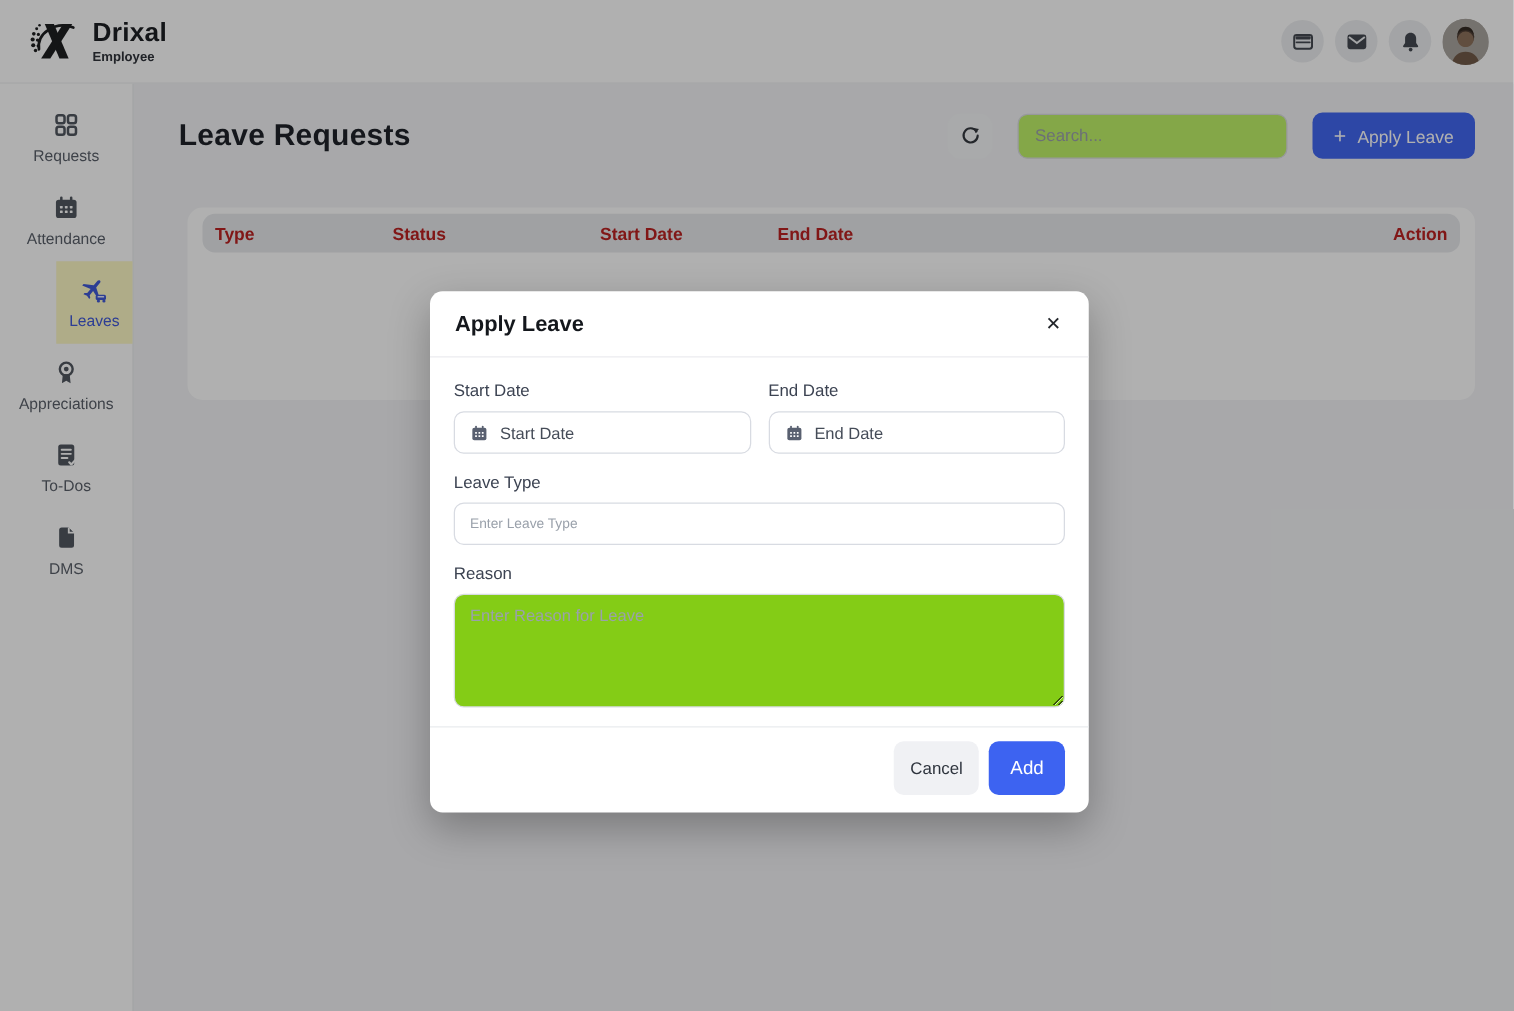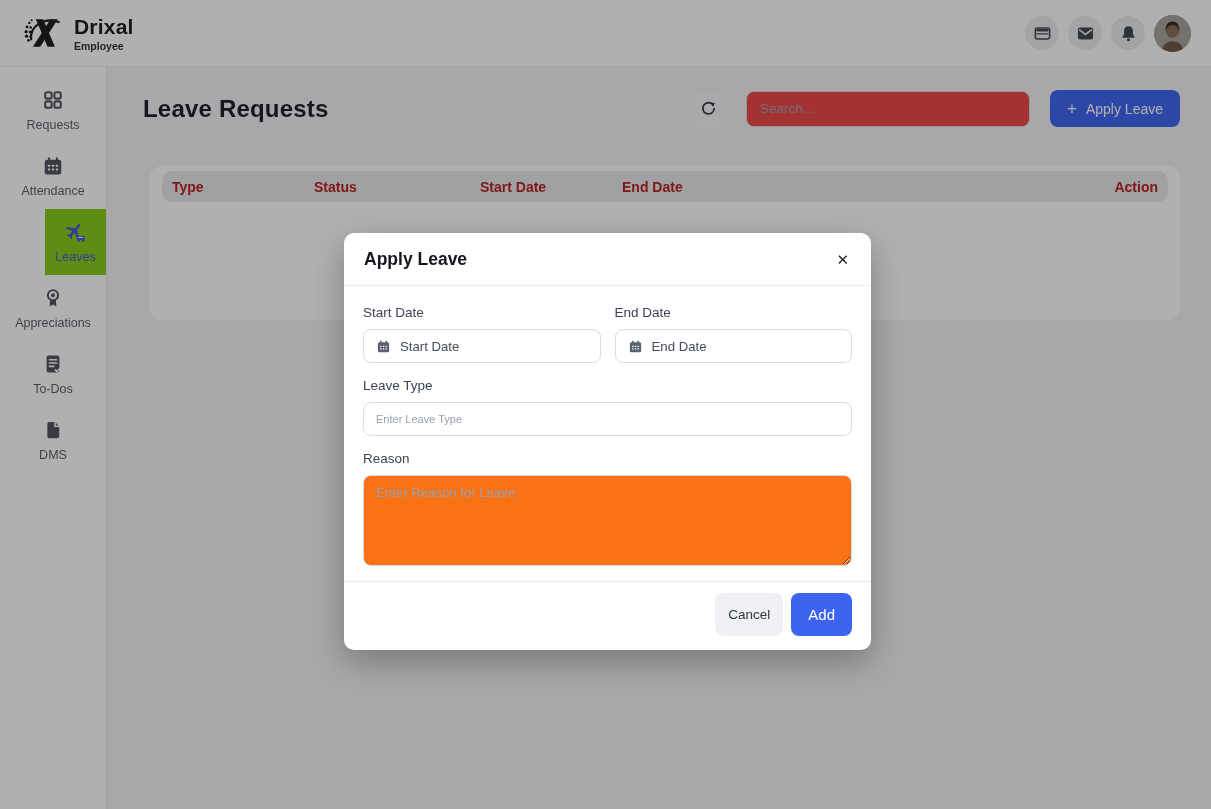--- a/index.html
+++ b/index.html
@@ -19,29 +19,29 @@
   .icon-btn svg { width:19px; height:19px; }
   .avatar { width:37px; height:37px; border-radius:50%; overflow:hidden; border:none; background:#b7b2ad; padding:0; cursor:pointer; display:block; }
   .avatar svg { width:100%; height:100%; display:block; }
 
   
   .body-row { flex:1; display:flex; min-height:0; }
   .sidebar { width:107px; background:#fff; border-right:1px solid #e8eaec; padding-top:10px; flex:0 0 auto; }
   .nav-item { display:flex; flex-direction:column; align-items:center; gap:7px; padding:12px 4px 11px; color:#4d535c; cursor:pointer; }
   .nav-item svg { width:22px; height:22px; }
   .nav-label { font-size:12.5px; color:#565c66; }
-  .nav-item.active { background:#84cc16; color:#3c55d6;margin-left:45px; }
+  .nav-item.active { background:#fef9c3; color:#3c55d6;margin-left:45px; }
   .nav-item.active .nav-label { color:#3c55d6; }
 
   .content { flex:1; padding:23px 31px 0 36px; background:#f3f4f6; min-width:0; }
   .page-head { display:flex; align-items:center; gap:20px; }
   .page-title { font-size:24px; font-weight:800; color:#181c23; letter-spacing:.2px; margin-right:auto; }
   .refresh-btn { width:36px; height:36px; border-radius:10px; background:#f5f6f8; border:none; color:#2f333a; display:flex; align-items:center; justify-content:center; cursor:pointer; }
   .refresh-btn svg { width:17px; height:17px; }
-  .search-input { width:284px; height:36px; border:1px solid #dadce1; background:#ef4444; border-radius:8px; padding:0 13px; font-size:13.5px; color:#333a43; outline:none; font-family:inherit; }
+  .search-input { width:216px; height:36px; border:1px solid #dadce1; background:#bef264; border-radius:8px; padding:0 13px; font-size:13.5px; color:#333a43; outline:none; font-family:inherit; }
   .search-input::placeholder { color:#9aa0a9; }
   .apply-btn { height:37px; padding:0 17px; background:#3d63f1; color:#fff; border:none; border-radius:8px; font-size:14px; font-family:inherit; display:flex; align-items:center; gap:9px; cursor:pointer; }
   .apply-btn .plus { font-size:17px; font-weight:400; line-height:1; }
 
   .table-card { margin-top:39px; margin-left:7px; background:#fff; border-radius:12px; padding:5px 12px 0; height:154px; }
   .thead { background:#e7e9ec; border-radius:10px; height:31px; display:grid; grid-template-columns:142px 166px 142px 1fr auto; align-items:center; padding:0 10px; }
   .th { font-size:14px; font-weight:700; color:#b91c1c; }
   .th.right { justify-self:end; }
 
   
@@ -51,21 +51,21 @@
   .modal-title { font-size:17.5px; font-weight:700; color:#14171c; }
   .close-btn { border:none; background:none; font-size:15px; color:#23262b; cursor:pointer; line-height:1; padding:2px; }
   .modal-body { padding:19px 19px 15px; }
   .field-label { display:block; font-size:13.5px; color:#3c4352; margin-bottom:9px; }
   .row2 { display:flex; gap:14px; }
   .row2 > .col { flex:1; min-width:0; }
   .date-box { height:34px; border:1px solid #d8dbe2; border-radius:8px; display:flex; align-items:center; gap:9px; padding:0 12px; color:#454c58; font-size:13.2px; cursor:pointer; background:#fff; }
   .date-box svg { width:15px; height:15px; color:#596070; flex:0 0 auto; }
   .text-input { width:100%; height:34px; border:1px solid #d8dbe2; border-radius:8px; padding:0 12px; font-size:11px; color:#333a43; outline:none; font-family:inherit; background:#fff; }
   .text-input::placeholder, .area-input::placeholder { color:#9aa1ab; }
-  .area-input { width:100%; height:91px; border:1px solid #d8dbe2; border-radius:8px; padding:9px 12px; font-size:13.2px; color:#333a43; outline:none; font-family:inherit; resize:both; background:#f97316; display:block; }
+  .area-input { width:100%; height:91px; border:1px solid #d8dbe2; border-radius:8px; padding:9px 12px; font-size:13.2px; color:#333a43; outline:none; font-family:inherit; resize:both; background:#84cc16; display:block; }
   .mt15 { margin-top:15px; }
   .modal-foot { border-top:1px solid #e9ebee; padding:11px 19px 14px; display:flex; justify-content:flex-end; gap:8px; }
   .btn-cancel { background:#f0f1f4; color:#2e343d; border:none; border-radius:8px; padding:14px 13px; font-size:13.5px; font-family:inherit; cursor:pointer; }
   .btn-add { background:#3d63f1; color:#fff; border:none; border-radius:8px; padding:8px 17px; font-size:15px; font-family:inherit; cursor:pointer; }
 </style>
 </head>
 <body>
 
 <div class="app">
 

